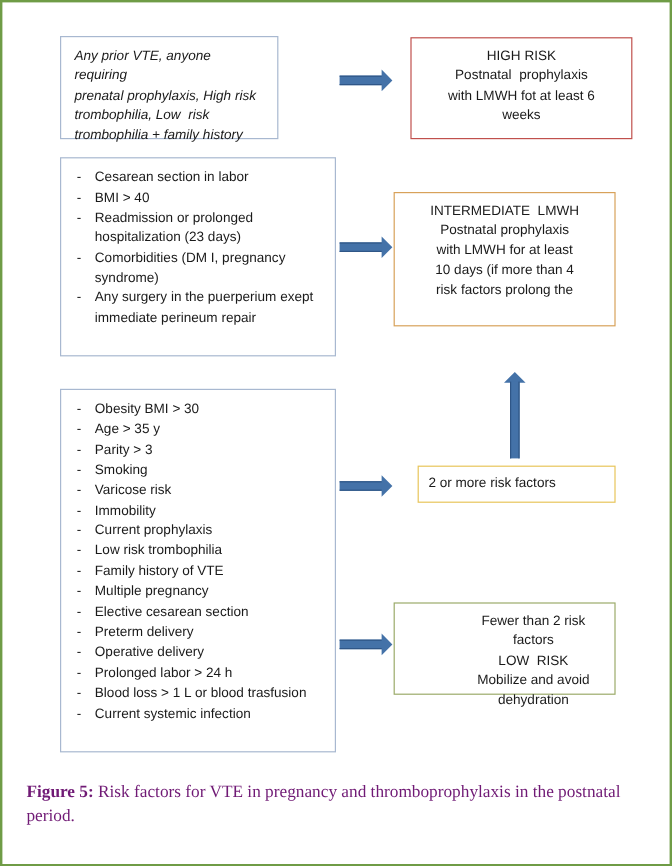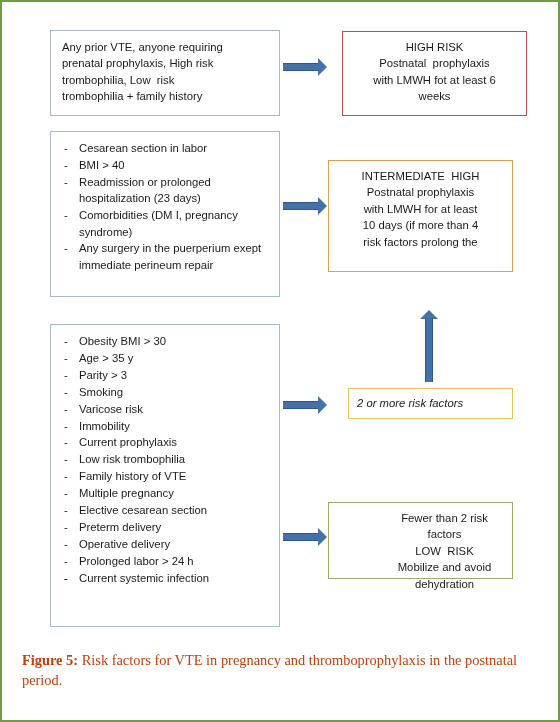--- a/index.html
+++ b/index.html
@@ -119,32 +119,32 @@
 
   
   .caption {
     position: absolute;
     left: 20px;
     top: 648px;
     width: 520px;
     font-family: "Liberation Serif", serif;
     font-size: 14.4px;
     line-height: 20px;
-    color: #c2410c;
+    color: #701a75;
     text-align: left;
   }
   .caption b { font-weight: bold; }
 </style>
 </head>
 <body>
 
 <div class="page">
   <div class="diagram">
 
-    <div class="box box-blue" style="left:48px; top:28px; width:230px; height:86px;">
+    <div class="box box-blue" style="left:48px; top:28px; width:182px; height:86px;font-style:italic;">
       <div class="box-inner">
         <span class="line">Any prior VTE, anyone requiring</span>
         <span class="line">prenatal prophylaxis, High risk</span>
         <span class="line">trombophilia, Low  risk</span>
         <span class="line">trombophilia + family history</span>
       </div>
     </div>
 
     <div class="arrow-h" style="left:281px; top:56px; width:44px;">
       <div class="shaft" style="width:36px;"></div>
@@ -172,21 +172,21 @@
       </div>
     </div>
 
     <div class="arrow-h" style="left:281px; top:195px; width:44px;">
       <div class="shaft" style="width:36px;"></div>
       <div class="head" style="left:35px;"></div>
     </div>
 
     <div class="box box-orange centered" style="left:326px; top:158px; width:185px; height:112px;">
       <div class="box-inner">
-        <span class="line">INTERMEDIATE  HIGH</span>
+        <span class="line">INTERMEDIATE  LMWH</span>
         <span class="line">Postnatal prophylaxis</span>
         <span class="line">with LMWH for at least</span>
         <span class="line">10 days (if more than 4</span>
         <span class="line">risk factors prolong the</span>
       </div>
     </div>
 
     <div class="arrow-v" style="left:418px; top:308px; height:72px;">
       <div class="head"></div>
       <div class="shaft" style="height:64px;"></div>
@@ -202,32 +202,32 @@
           <li><span class="dash">-</span><span>Varicose risk</span></li>
           <li><span class="dash">-</span><span>Immobility</span></li>
           <li><span class="dash">-</span><span>Current prophylaxis</span></li>
           <li><span class="dash">-</span><span>Low risk trombophilia</span></li>
           <li><span class="dash">-</span><span>Family history of  VTE</span></li>
           <li><span class="dash">-</span><span>Multiple pregnancy</span></li>
           <li><span class="dash">-</span><span>Elective cesarean section</span></li>
           <li><span class="dash">-</span><span>Preterm delivery</span></li>
           <li><span class="dash">-</span><span>Operative delivery</span></li>
           <li><span class="dash">-</span><span>Prolonged labor &gt; 24  h</span></li>
-          <li><span class="dash">-</span></li>
+          <li><span class="dash">-</span><span>Blood loss &gt; 1 L or blood trasfusion</span></li>
           <li><span class="dash">-</span><span>Current systemic infection</span></li>
         </ul>
       </div>
     </div>
 
     <div class="arrow-h" style="left:281px; top:394px; width:44px;">
       <div class="shaft" style="width:36px;"></div>
       <div class="head" style="left:35px;"></div>
     </div>
 
-    <div class="box box-gold" style="left:346px; top:386px; width:165px; height:31px;font-style:italic;">
+    <div class="box box-gold" style="left:346px; top:386px; width:165px; height:31px;">
       <div class="box-inner" style="padding:6px 8px;">
         <span class="line">2 or more risk factors</span>
       </div>
     </div>
 
     <div class="arrow-h" style="left:281px; top:526px; width:44px;">
       <div class="shaft" style="width:36px;"></div>
       <div class="head" style="left:35px;"></div>
     </div>
 

